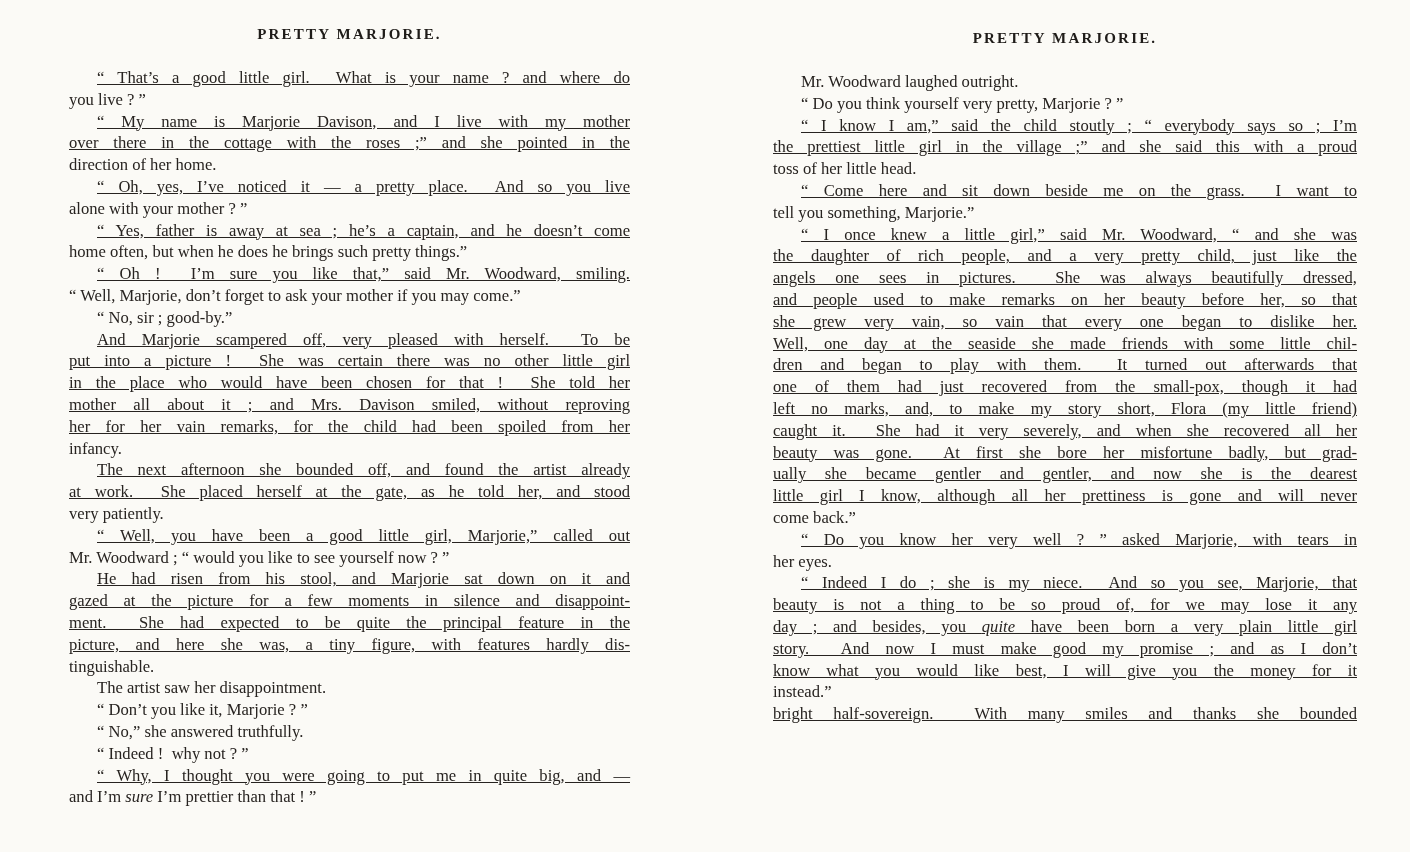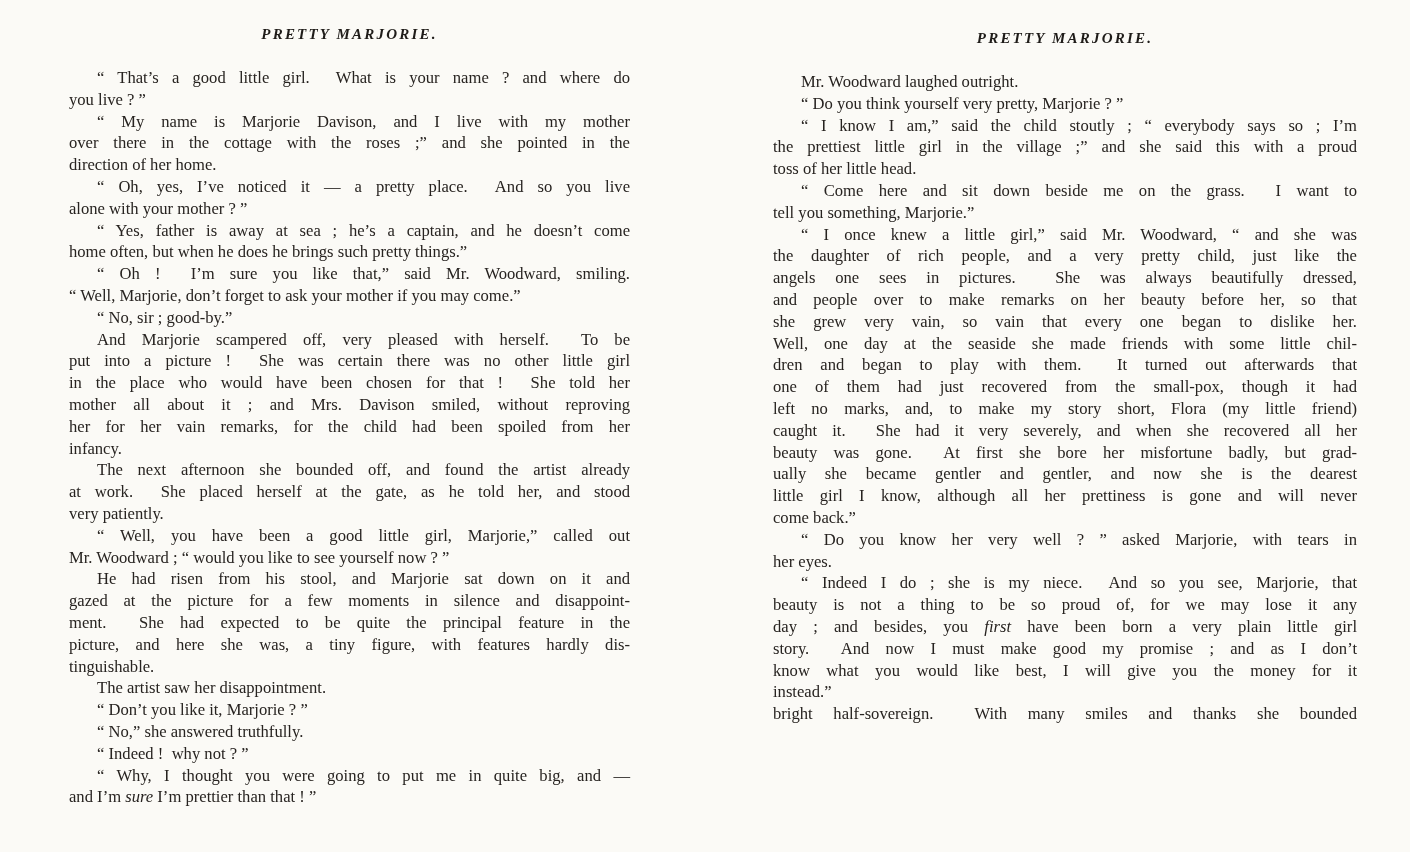--- a/index.html
+++ b/index.html
@@ -21,40 +21,39 @@
     inset: 0;
   }
   .page {
     position: absolute;
   }
   #page-left  { left: 69px;  top: 26px; width: 561px; }
   #page-right { left: 773px; top: 30px; width: 584px; }
   .running-head {
     display: block;
     text-align: center;
-    font-style: italic;
     font-weight: 700;
     font-size: 15px;
     letter-spacing: 2.2px;
     color: #1f1c19;
     margin-bottom: 24px;
     white-space: nowrap;
   }
   .page-body {
     font-size: 16.6px;
     line-height: 21.8px;
     color: #272320;
   }
   .para { margin: 0; }
   .line {
     text-align: justify;
     min-height: 21.8px;
   }
   
-  .line.j { text-align-last: justify; }
+  .line.j { text-align-last: justify; text-decoration: underline; }
   .line.first { text-indent: 28px; }
   em { font-style: italic; }
 </style>
 </head>
 <body style="background: rgb(251, 250, 246); color: rgb(39, 35, 32);">
 
 <div class="book">
 
   <section class="page" id="page-left">
     <span class="running-head">PRETTY MARJORIE.</span>
@@ -141,40 +140,40 @@
           <div class="line">toss of her little head.</div>
         </div>
         <div class="para">
           <div class="line first j">“ Come here and sit down beside me on the grass.&nbsp; I want to</div>
           <div class="line">tell you something, Marjorie.”</div>
         </div>
         <div class="para">
           <div class="line first j">“ I once knew a little girl,” said Mr. Woodward, “ and she was</div>
           <div class="line j">the daughter of rich people, and a very pretty child, just like the</div>
           <div class="line j">angels one sees in pictures.&nbsp; She was always beautifully dressed,</div>
-          <div class="line j">and people over to make remarks on her beauty before her, so that</div>
+          <div class="line j">and people used to make remarks on her beauty before her, so that</div>
           <div class="line j">she grew very vain, so vain that every one began to dislike her.</div>
           <div class="line j">Well, one day at the seaside she made friends with some little chil-</div>
           <div class="line j">dren and began to play with them.&nbsp; It turned out afterwards that</div>
           <div class="line j">one of them had just recovered from the small-pox, though it had</div>
           <div class="line j">left no marks, and, to make my story short, Flora (my little friend)</div>
           <div class="line j">caught it.&nbsp; She had it very severely, and when she recovered all her</div>
           <div class="line j">beauty was gone.&nbsp; At first she bore her misfortune badly, but grad-</div>
           <div class="line j">ually she became gentler and gentler, and now she is the dearest</div>
           <div class="line j">little girl I know, although all her prettiness is gone and will never</div>
           <div class="line">come back.”</div>
         </div>
         <div class="para">
           <div class="line first j">“ Do you know her very well ? ” asked Marjorie, with tears in</div>
           <div class="line">her eyes.</div>
         </div>
         <div class="para">
           <div class="line first j">“ Indeed I do ; she is my niece.&nbsp; And so you see, Marjorie, that</div>
           <div class="line j">beauty is not a thing to be so proud of, for we may lose it any</div>
-          <div class="line j">day ; and besides, you <em>first</em> have been born a very plain little girl</div>
+          <div class="line j">day ; and besides, you <em>quite</em> have been born a very plain little girl</div>
           <div class="line j">story.&nbsp; And now I must make good my promise ; and as I don’t</div>
           <div class="line j">know what you would like best, I will give you the money for it</div>
           <div class="line">instead.”</div>
         </div>
         <div class="para">
           <div class="line j">bright half-sovereign.&nbsp; With many smiles and thanks she bounded</div>
         </div>
       </div>
   </section>
 

